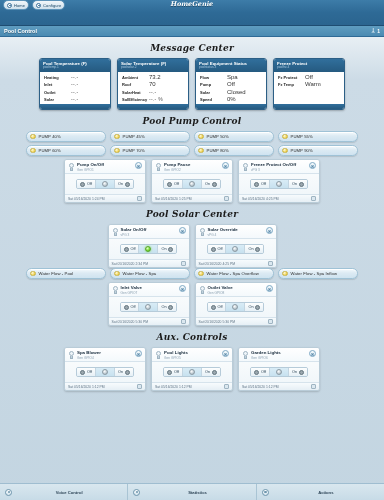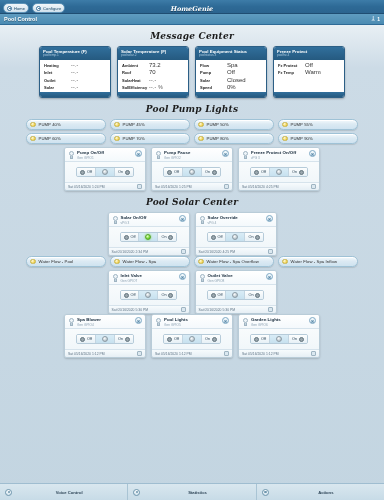--- a/index.html
+++ b/index.html
@@ -6,24 +6,24 @@
   html, body {
     width: 384px; height: 500px;
     font-family: "Liberation Sans", sans-serif;
     background: #c5d7e2;
     overflow: hidden;
   }
   body { position: relative; }
 
   
   .topbar {
-    height: 14px;
+    height: 26px;
     background: linear-gradient(180deg, #3d7ca8 0%, #2e6a96 50%, #2b648f 100%);
     border-bottom: 1px solid #1f4d72;
-    display: flex; align-items: flex-end;
+    display: flex; align-items: flex-start;
     position: relative;
   }
   .nav-btns { display: flex; gap: 3px; margin-left: 3px; z-index: 2; }
   .nav-btn {
     display: flex; align-items: center; gap: 2px;
     background: linear-gradient(180deg,#f2f7fa,#cfe0ec);
     border: 1px solid #5d93b8;
     border-radius: 6px;
     height: 10px; padding: 0 3px;
     font-size: 4px; color: #184463;
@@ -374,21 +374,21 @@
           </div>
           <div class="msg-line">
             <div class="msg-key">Fz Temp</div>
             <div class="msg-val">Warm</div>
           </div>
         </div>
         <div class="msg-card-foot"></div>
       </div>
     </div>
 
-  <div class="section-title">Pool Pump Lights</div>
+  <div class="section-title">Pool Pump Control</div>
   <div id="pumpPills">
       <div class="pill-row">
         <div class="pill">
           <span class="led"></span>
           <span class="lbl">PUMP 40%</span>
         </div>
         <div class="pill">
           <span class="led"></span>
           <span class="lbl">PUMP 45%</span>
         </div>
@@ -667,20 +667,21 @@
             </div>
           </div>
         </div>
         <div class="w-foot">
           <div class="w-time">Sat 05/16/2020 5:30 PM</div>
           <div class="w-grip"></div>
         </div>
       </div>
     </div>
 
+  <div class="section-title">Aux. Controls</div>
   <div class="widget-row" id="auxWidgets">
       <div class="widget">
         <div class="w-head">
           <div class="w-icon">
             <div class="bulb"></div>
             <div class="base"></div>
           </div>
           <div class="w-titles">
             <div class="w-title">Spa Blower</div>
             <div class="w-sub">Gen GPIO4</div>

